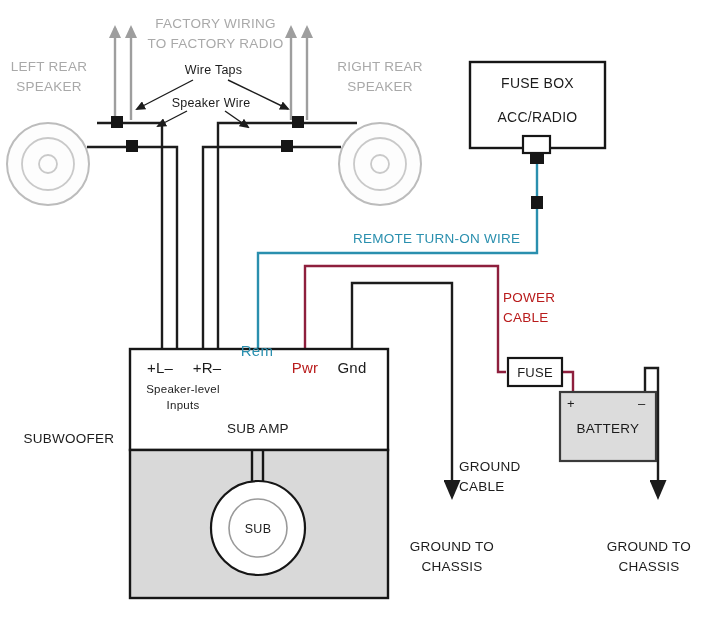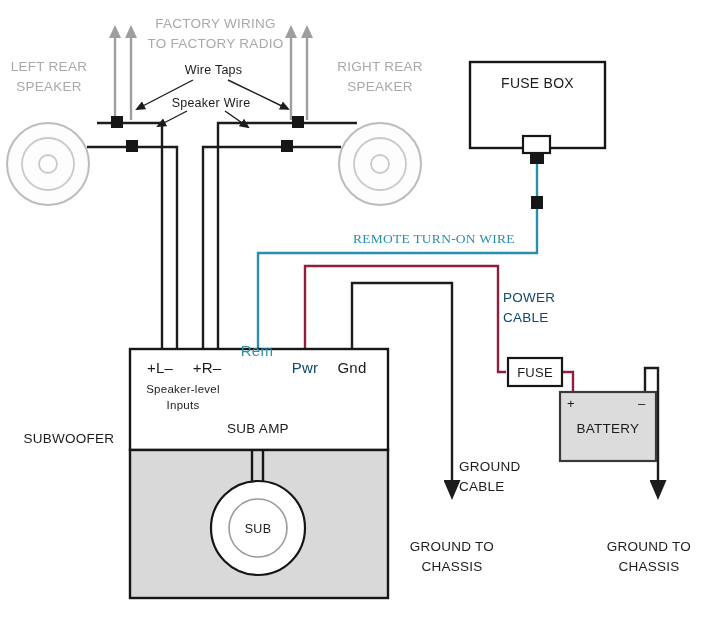--- a/index.html
+++ b/index.html
@@ -4,21 +4,21 @@
 <style>
   * { margin:0; padding:0; box-sizing:border-box; }
   html,body { background:#ffffff; }
   body { font-family:"Liberation Sans", sans-serif; }
   .stage { position:relative; width:704px; height:618px; background:#ffffff; overflow:hidden; }
   .stage > svg { position:absolute; left:0; top:0; z-index:0; }
   .lbl { position:absolute; z-index:2; color:#1c1c1c; font-size:13.5px; letter-spacing:.25px; line-height:1.45; }
   .center { text-align:center; }
   .gray { color:#a9a9a9; }
   .teal { color:#2a8fae; }
-  .red  { color:#0c4a6e; }
+  .red  { color:#b91c1c; }
   .nowrap { white-space:nowrap; }
   .small { font-size:12.5px; }
   .tiny { font-size:11.5px; line-height:1.4; }
   .amp-in { font-size:15px; }
   .arrowchar { display:inline-block; margin-right:6px; }
 </style>
 </head>
 <body>
 
 <div class="stage">
@@ -117,23 +117,24 @@
   <div class="lbl gray center" style="left:330px; top:57px; width:100px;">
     <div>RIGHT REAR</div>
     <div>SPEAKER</div>
   </div>
 
   <div class="lbl center small" style="left:171px; top:61px; width:85px;">Wire Taps</div>
 
   <div class="lbl center small" style="left:161px; top:94px; width:100px;">Speaker Wire</div>
 
   <div class="lbl center" style="left:470px; top:73px; width:135px; font-size:14px;">FUSE BOX</div>
+  <div class="lbl center" style="left:470px; top:107px; width:135px; font-size:14px;">ACC/RADIO</div>
 
 
-  <div class="lbl teal nowrap" style="left:353px; top:229px;font-family:Liberation Serif, serif;">REMOTE TURN-ON WIRE</div>
+  <div class="lbl teal nowrap" style="left:353px; top:229px;">REMOTE TURN-ON WIRE</div>
 
   <div class="lbl red" style="left:503px; top:288px; width:70px;">
     <div>POWER</div>
     <div>CABLE</div>
   </div>
 
   <div class="lbl center amp-in" style="left:140px; top:357px; width:40px;">+L–</div>
   <div class="lbl center amp-in" style="left:187px; top:357px; width:40px;">+R–</div>
   <div class="lbl center amp-in teal" style="left:236px; top:340px; width:42px;">Rem</div>
   <div class="lbl center amp-in red" style="left:284px; top:357px; width:42px;">Pwr</div>

